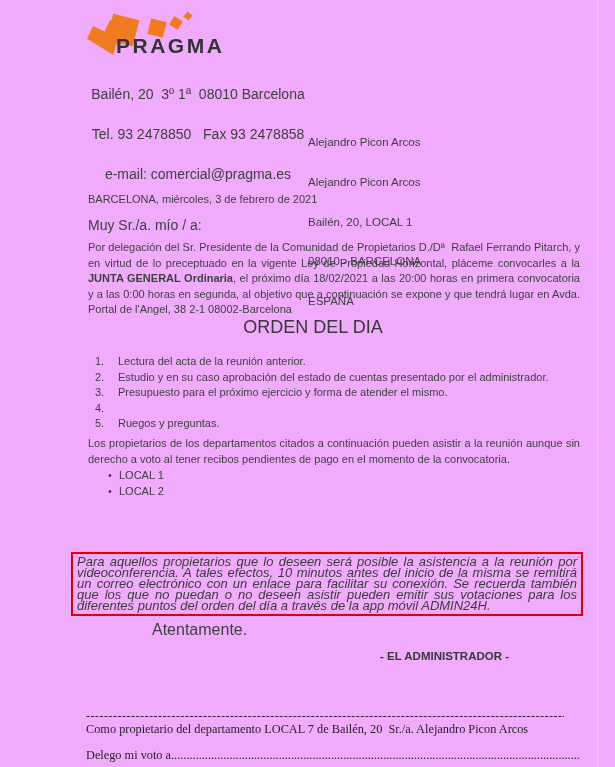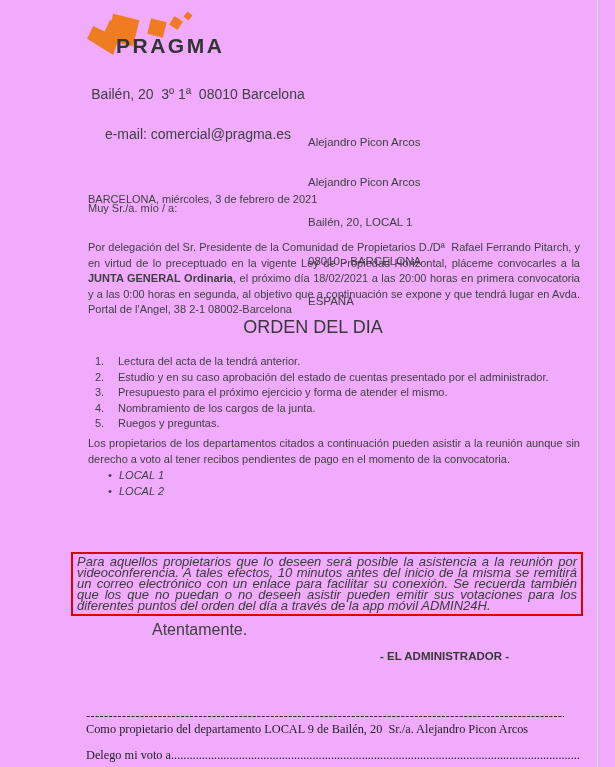--- a/index.html
+++ b/index.html
@@ -39,42 +39,42 @@
 
   
   .recipient {
     left: 308px; top: 110px;
     font-size: 11.5px; line-height: 13.2px;
     white-space: pre-wrap;
   }
 
   
   .dateline { left: 88px; top: 193px; font-size: 11px; }
-  .salutation { left: 88px; top: 202px; font-size: 11px; text-align: center; }
+  .salutation { left: 88px; top: 217px; font-size: 14px; text-align: center; }
 
   .para {
     left: 88px; width: 492px;
     font-size: 11px; line-height: 15.5px;
     text-align: justify;
     white-space: pre-wrap;
   }
   .intro { top: 240px; }
   .defaulters-para { top: 429px; margin-top: 7px; }
   .importance-para { top: 507px; }
 
   .agenda-title-wrap { left: 88px; top: 317px; width: 450px; text-align: center; }
   .agenda-title { font-size: 18px; font-weight: normal; color: #383838; }
 
   .agenda-list { left: 95px; top: 354px; font-size: 11px; line-height: 15.6px; }
   .agenda-row { display: flex; }
   .agenda-num { width: 23px; flex: 0 0 23px; }
   .agenda-text { white-space: pre-wrap; }
 
   .bullet-list { left: 108px; top: 468px; font-size: 11px; line-height: 15.6px; }
-  .bullet-row { display: flex; font-style: italic; }
+  .bullet-row { display: flex; }
   .bullet-marker { width: 11px; flex: 0 0 11px; }
   .bullet-marker::before { content: "\2022"; }
 
   .highlight-box {
     left: 71px; top: 552px; width: 512px;
     border: 2px solid #e00000;
     padding: 2px 4px 3px 4px;
     font-size: 13px; line-height: 11px;
     font-style: italic;
     text-align: justify;
@@ -114,20 +114,21 @@
       <rect x="-13.5" y="-13.5" width="27" height="27" transform="translate(39,24) rotate(14)"></rect>
       <rect x="-8" y="-8" width="16" height="16" transform="translate(73,22) rotate(14)"></rect>
       <rect x="-5" y="-5" width="10" height="10" transform="translate(92,17) rotate(32)"></rect>
       <rect x="-3.2" y="-3.2" width="6.4" height="6.4" transform="translate(104,10) rotate(40)"></rect>
     </g>
   </svg>
   <div class="abs brand">PRAGMA</div>
 
   <div class="abs sender-address">
     <div>Bailén, 20  3º 1ª  08010 Barcelona</div>
+    <div>Tel. 93 2478850   Fax 93 2478858</div>
     <div>e-mail: comercial@pragma.es</div>
   </div>
 
   <div class="abs recipient">
     <div>Alejandro Picon Arcos</div>
     <div>Alejandro Picon Arcos</div>
     <div>Bailén, 20, LOCAL 1</div>
     <div>08010 - BARCELONA</div>
     <div>ESPAÑA</div>
   </div>
@@ -137,33 +138,32 @@
 
   <div class="abs para intro"><span>Por delegación del Sr. Presidente de la Comunidad de Propietarios D./Dª  Rafael Ferrando Pitarch, y en virtud de lo preceptuado en la vigente Ley de Propiedad Horizontal, pláceme convocarles a la </span><b>JUNTA GENERAL Ordinaria</b><span>, el próximo día 18/02/2021 a las 20:00 horas en primera convocatoria y a las 0:00 horas en segunda, al objetivo que a continuación se expone y que tendrá lugar en Avda. Portal de l'Angel, 38 2-1 08002-Barcelona</span></div>
 
   <div class="abs agenda-title-wrap">
     <span class="agenda-title">ORDEN DEL DIA</span>
   </div>
 
   <div class="abs agenda-list">
     <div class="agenda-row">
       <span class="agenda-num">1.</span>
-      <span class="agenda-text">Lectura del acta de la tendrá anterior.</span>
+      <span class="agenda-text">Lectura del acta de la reunión anterior.</span>
     </div>
     <div class="agenda-row">
       <span class="agenda-num">2.</span>
       <span class="agenda-text">Estudio y en su caso aprobación del estado de cuentas presentado por el administrador.</span>
     </div>
     <div class="agenda-row">
       <span class="agenda-num">3.</span>
       <span class="agenda-text">Presupuesto para el próximo ejercicio y forma de atender el mismo.</span>
     </div>
     <div class="agenda-row">
       <span class="agenda-num">4.</span>
-      <span class="agenda-text">Nombramiento de los cargos de la junta.</span>
     </div>
     <div class="agenda-row">
       <span class="agenda-num">5.</span>
       <span class="agenda-text">Ruegos y preguntas.</span>
     </div>
   </div>
 
   <div class="abs para defaulters-para">Los propietarios de los departamentos citados a continuación pueden asistir a la reunión aunque sin derecho a voto al tener recibos pendientes de pago en el momento de la convocatoria.</div>
 
   <div class="abs bullet-list">
@@ -177,16 +177,16 @@
     </div>
   </div>
 
 
   <div class="abs highlight-box">Para aquellos propietarios que lo deseen será posible la asistencia a la reunión por videoconferencia. A tales efectos, 10 minutos antes del inicio de la misma se remitirá un correo electrónico con un enlace para facilitar su conexión. Se recuerda también que los que no puedan o no deseen asistir pueden emitir sus votaciones para los diferentes puntos del orden del día a través de la app móvil ADMIN24H.</div>
 
   <div class="abs closing">Atentamente.</div>
   <div class="abs signature">- EL ADMINISTRADOR -</div>
 
   <div class="abs serif separator">--------------------------------------------------------------------------------------------------------------------------------------</div>
-  <div class="abs serif owner-line">Como propietario del departamento LOCAL 9 de Bailén, 20  Sr./a. Alejandro Picon Arcos</div>
+  <div class="abs serif owner-line">Como propietario del departamento LOCAL 7 de Bailén, 20  Sr./a. Alejandro Picon Arcos</div>
   <div class="abs serif delego-line">Delego mi voto a.....................................................................................................................................................</div>
 
 </div>
 
 </body></html>

